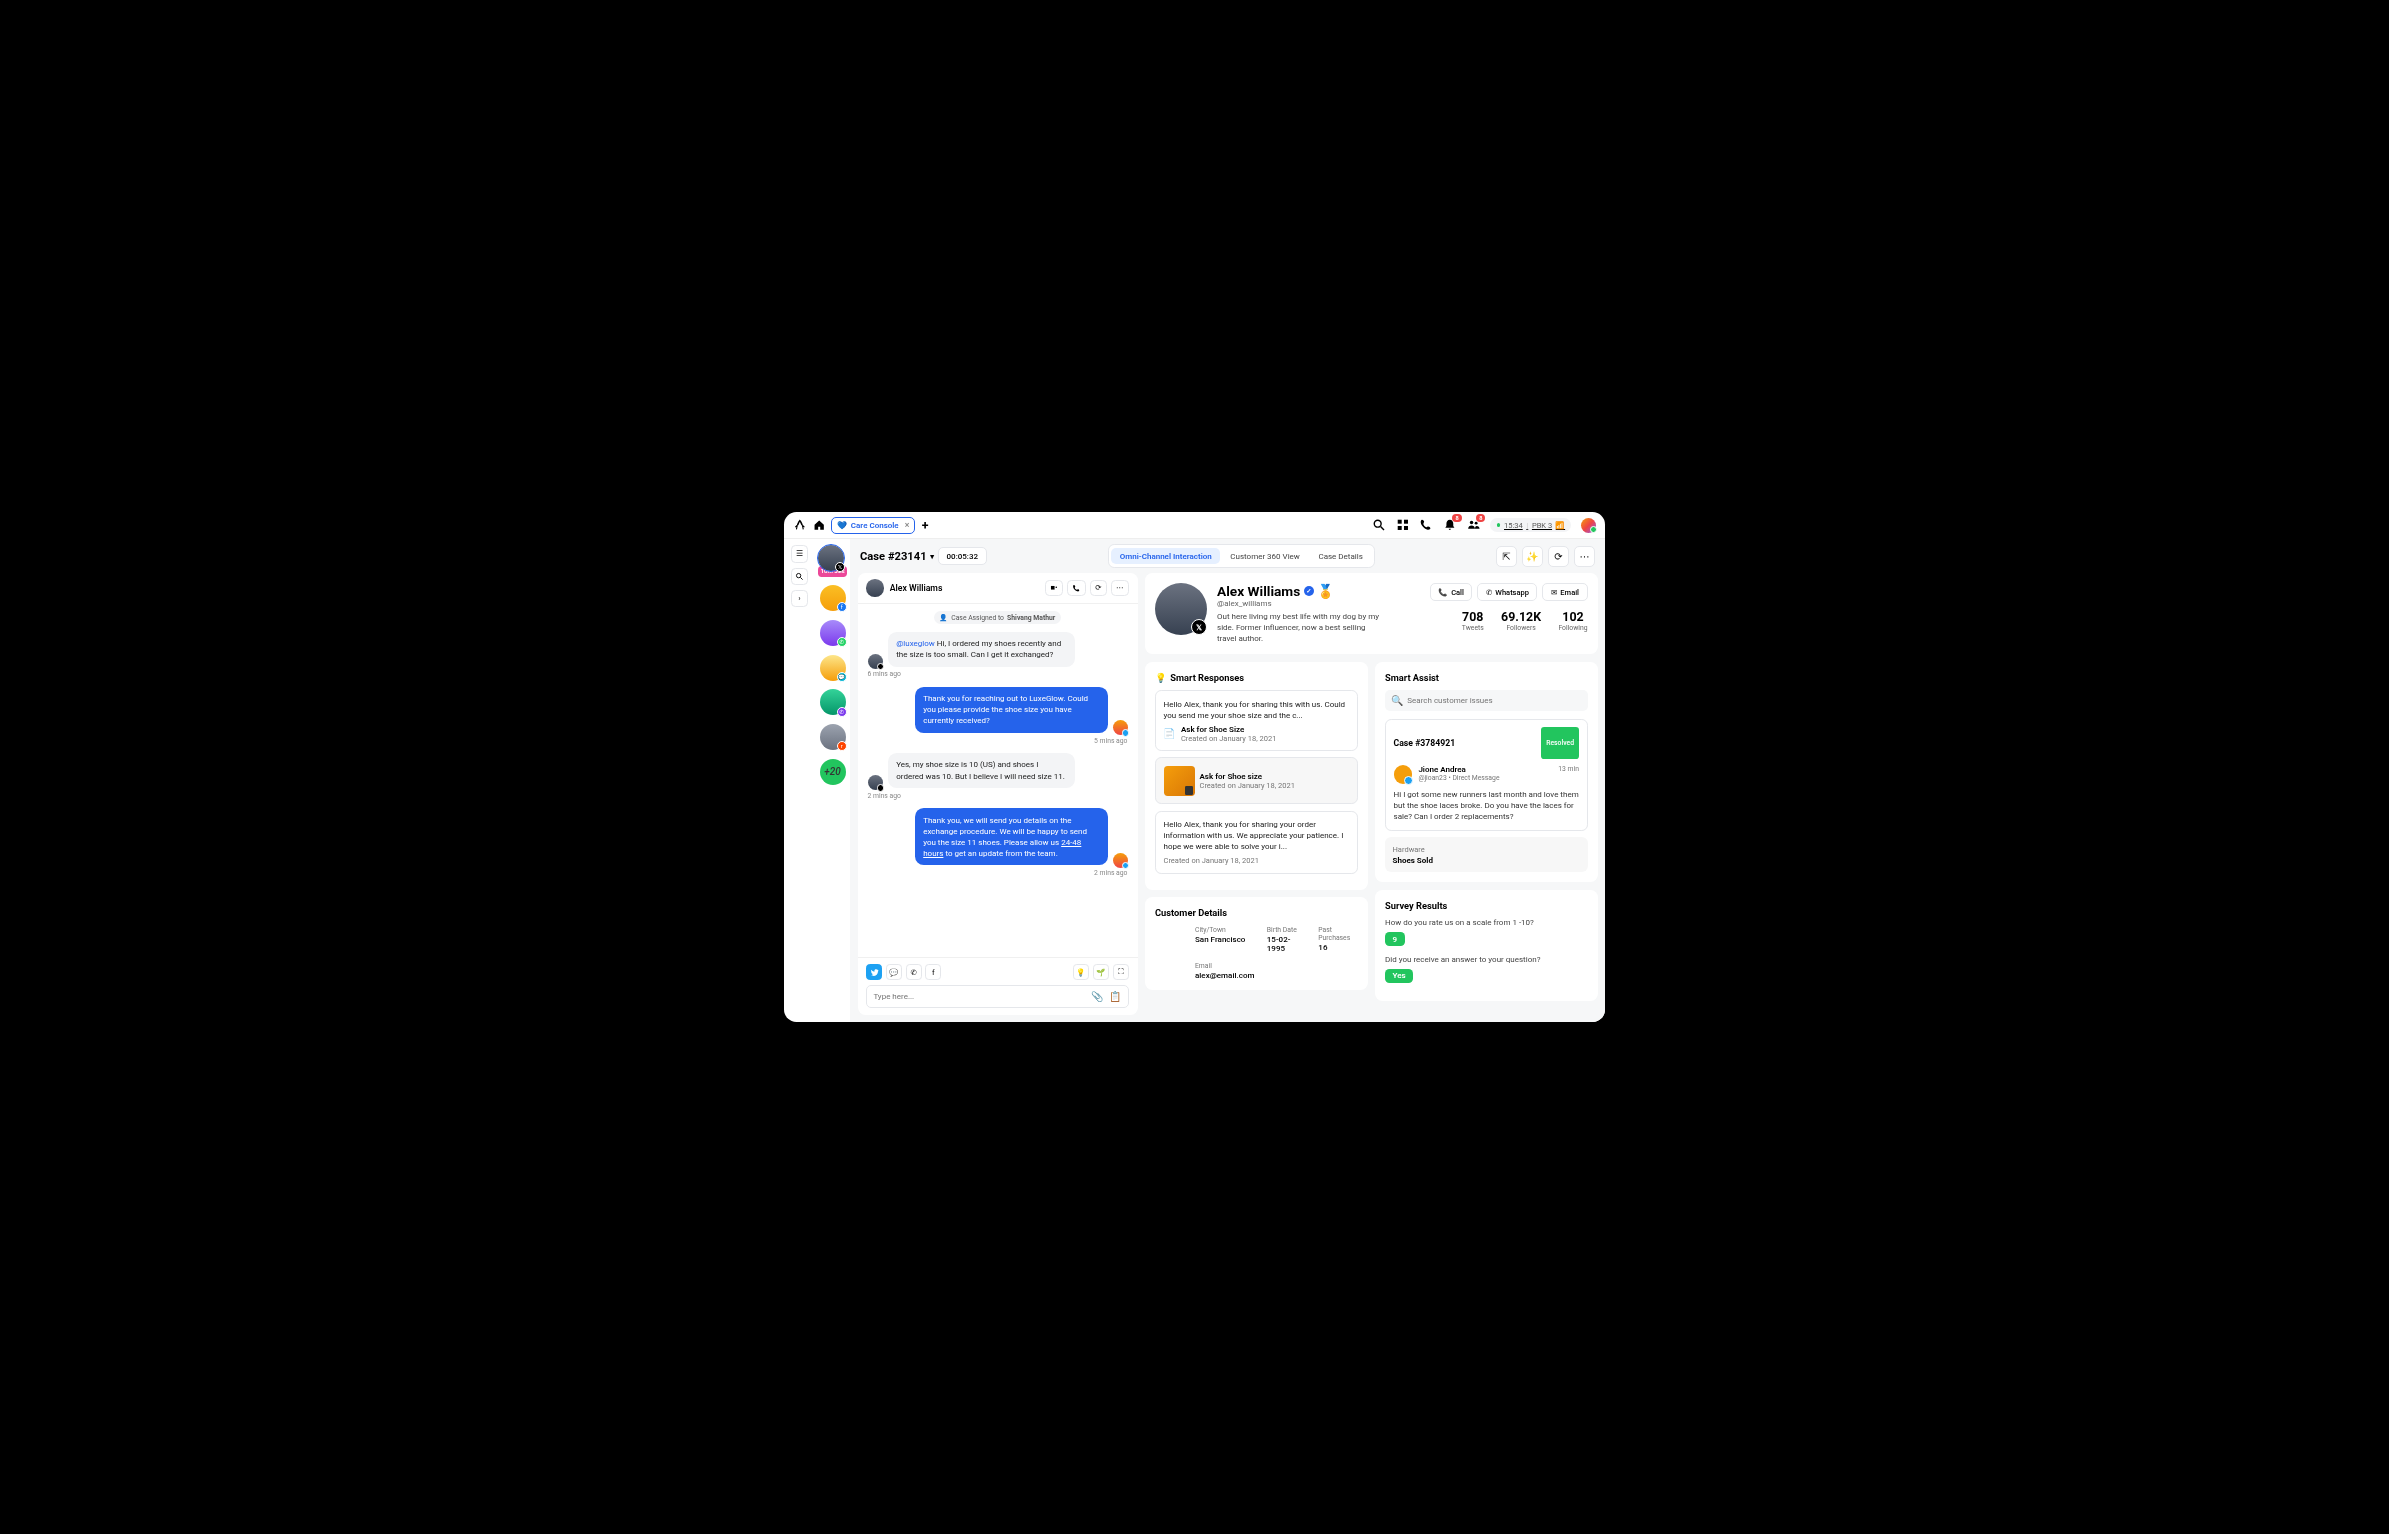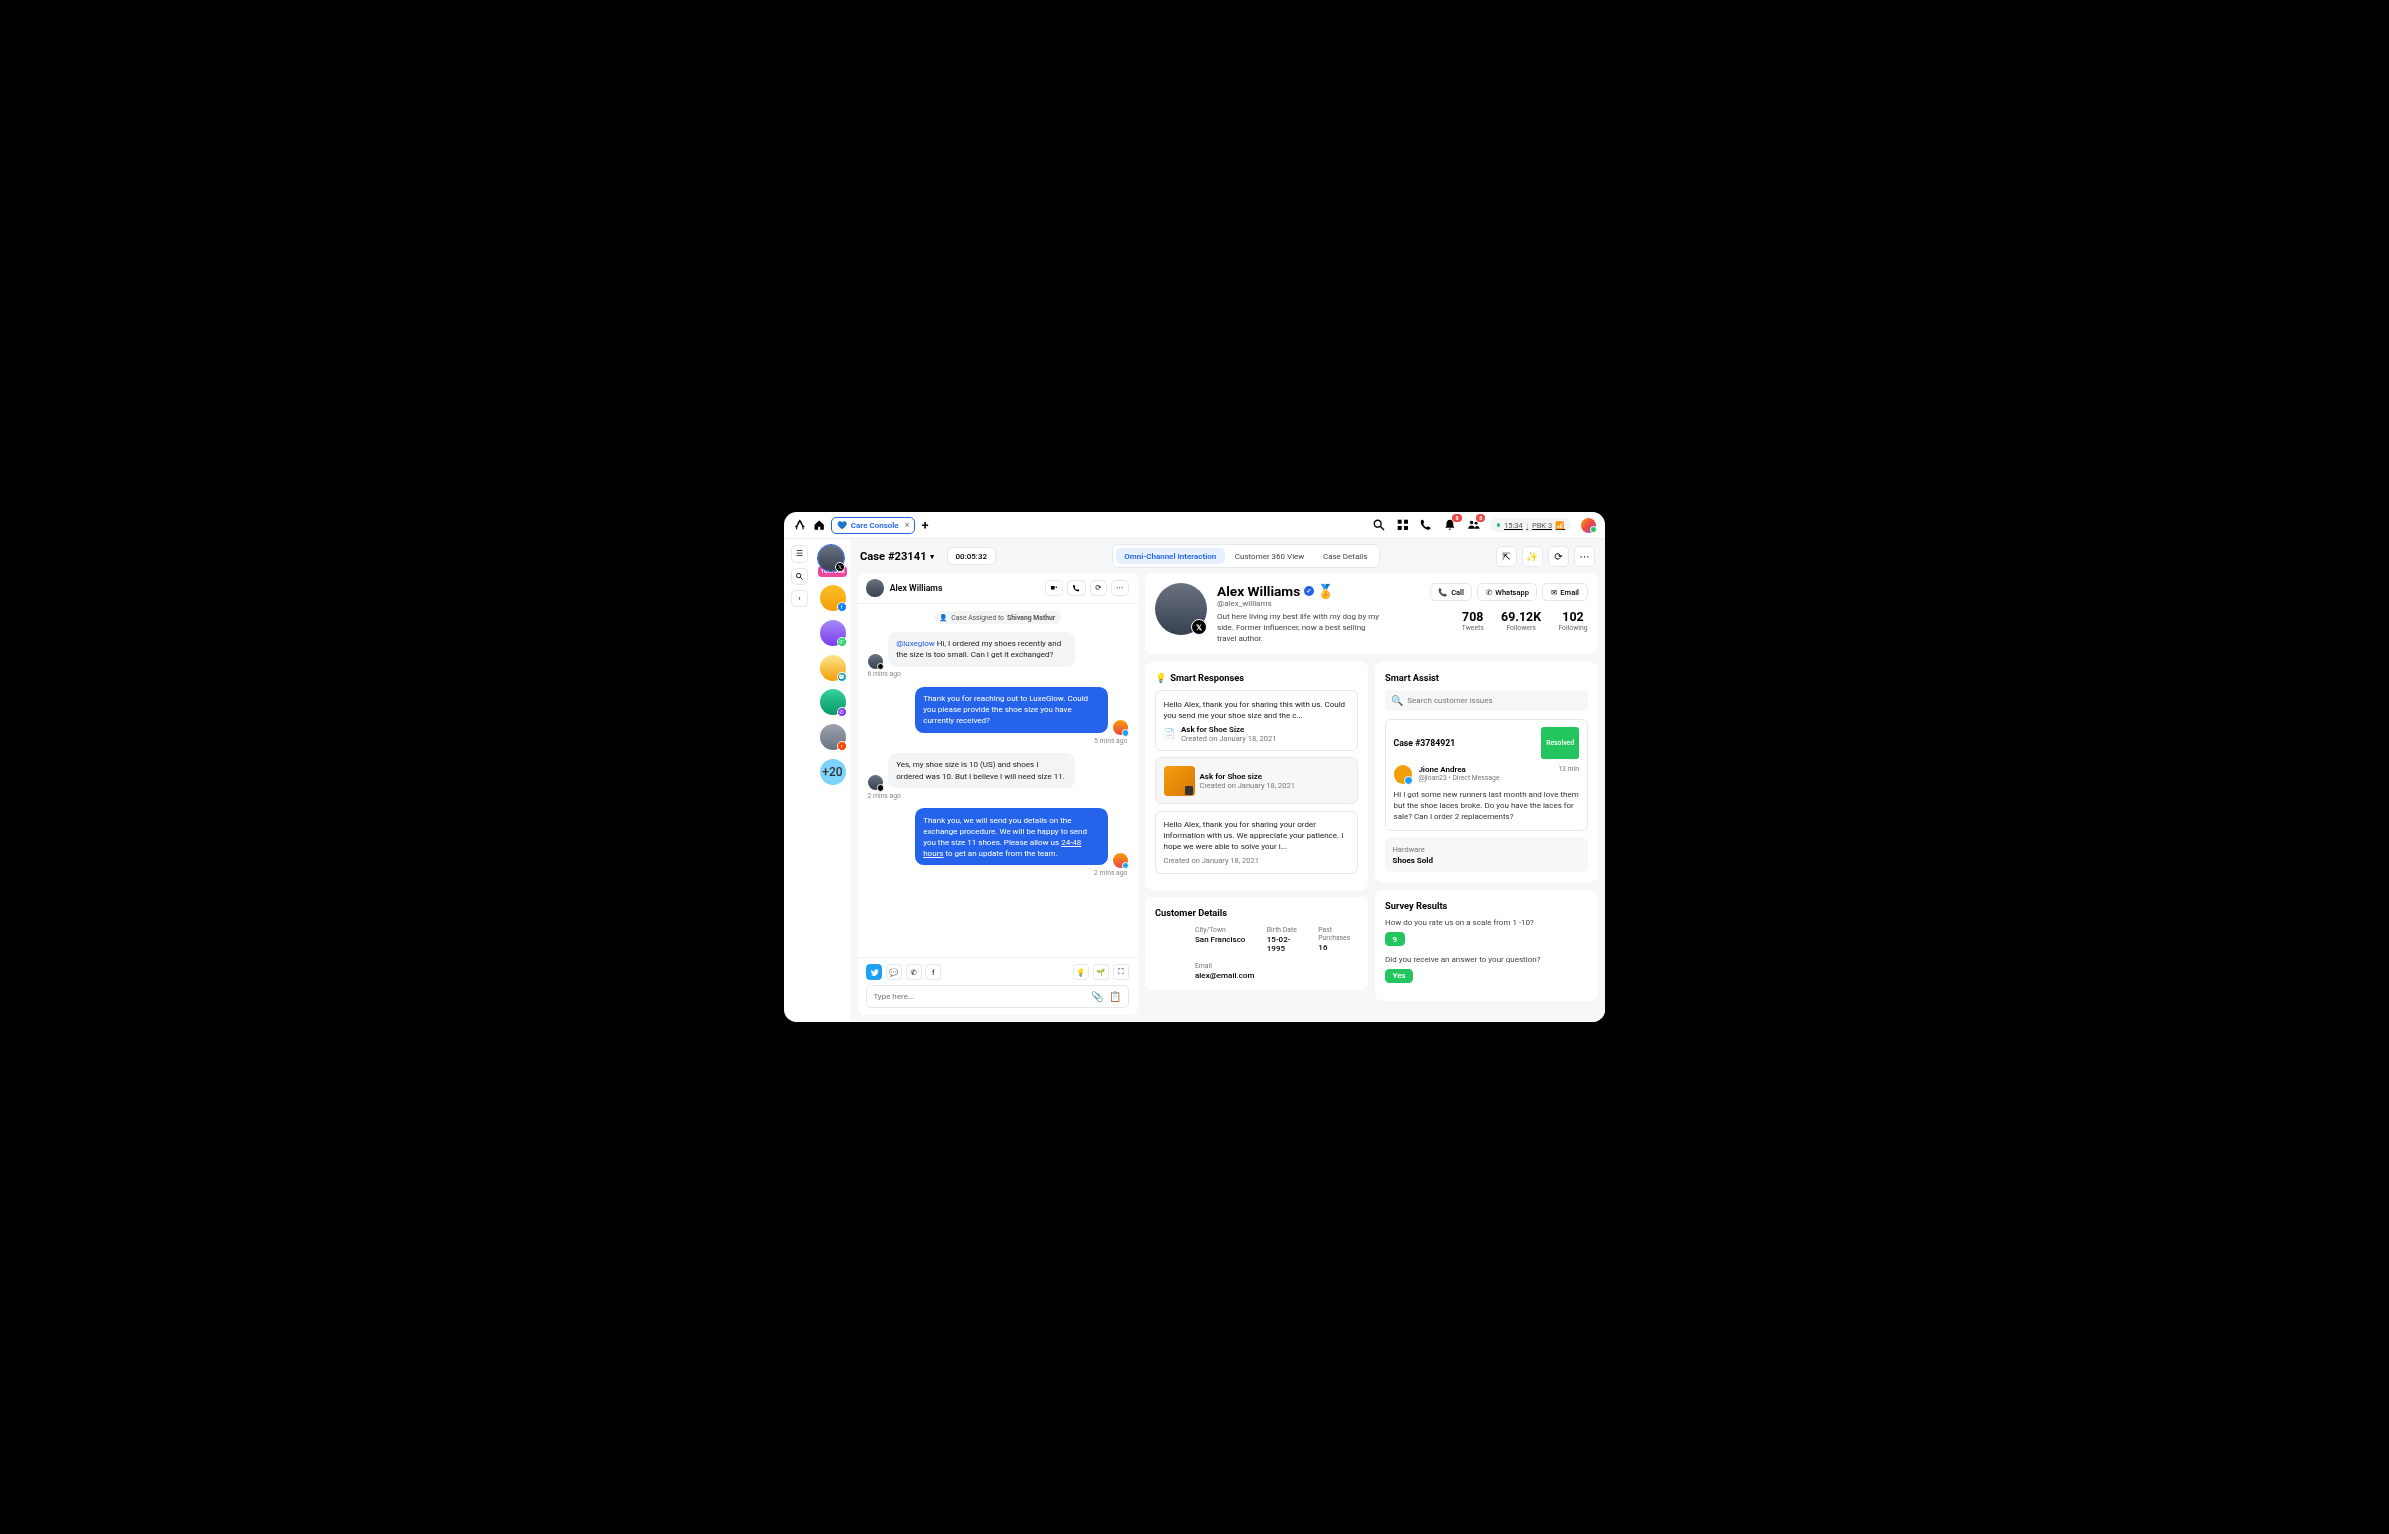--- a/index.html
+++ b/index.html
@@ -20,23 +20,23 @@
 .avatar-sm{width:15px;height:15px;border-radius:50%;background:linear-gradient(135deg,#f59e0b,#ef4444,#8b5cf6);position:relative;}
 .avatar-sm::after{content:"";position:absolute;bottom:-0.6px;right:-0.6px;width:5px;height:5px;background:#22c55e;border:0.9px solid #fff;border-radius:50%;}
 .body{flex:1;display:flex;overflow:hidden;}
 .rail{width:31px;display:flex;flex-direction:column;align-items:center;padding:6.2px 0;gap:5px;}
 .rail-btn{width:17.4px;height:17.4px;border:0.6px solid #e5e7eb;border-radius:4.4px;display:flex;align-items:center;justify-content:center;cursor:pointer;font-size:8px;}
 .rail-list{width:35px;display:flex;flex-direction:column;align-items:center;padding:6.2px 0;gap:8.7px;}
 .rail-av{width:26px;height:26px;border-radius:50%;position:relative;background:#ddd center/cover;cursor:pointer;}
 .rail-av.active{outline:1.2px solid #2563eb;outline-offset:0.6px;}
 .rail-av .src{position:absolute;bottom:-1.2px;right:-1.2px;width:10px;height:10px;border-radius:50%;display:flex;align-items:center;justify-content:center;font-size:5.6px;color:#fff;border:0.9px solid #fff;}
 .timerpill{background:#ec4899;color:#fff;font-size:6.2px;font-weight:600;border-radius:3.7px;padding:1.2px 2.5px;margin-top:-5px;}
-.more-count{width:26px;height:26px;border-radius:50%;background:#7dd3fc;display:flex;align-items:center;justify-content:center;font-size:12px;color:#333;font-weight:500;}
+.more-count{width:26px;height:26px;border-radius:50%;background:#22c55e;display:flex;align-items:center;justify-content:center;font-size:10px;color:#333;font-weight:500;font-style:italic;}
 .main{flex:1;background:#f6f7f8;display:flex;flex-direction:column;overflow:hidden;}
-.casebar{height:34px;display:flex;align-items:center;padding:0 10px;gap:13px;}
+.casebar{height:34px;display:flex;align-items:center;padding:0 10px;gap:4px;}
 .case-title{font-size:11.2px;font-weight:700;display:flex;align-items:center;gap:3.7px;}
 .timer-box{background:#fff;border:0.6px solid #e5e7eb;border-radius:5px;padding:3.7px 7.5px;font-size:8px;font-weight:500;}
 .view-tabs{margin-left:auto;margin-right:auto;background:#fff;border:0.6px solid #e5e7eb;border-radius:6.2px;padding:2.5px;display:flex;gap:1.2px;}
 .view-tab{padding:3.7px 8.7px;border-radius:5px;font-size:8px;color:#444;cursor:pointer;}
 .view-tab.active{background:#e6f0ff;color:#2563eb;font-weight:600;}
 .caseactions{display:flex;gap:5px;}
 .sq{width:21px;height:21px;border:0.6px solid #e5e7eb;background:#fff;border-radius:5px;display:flex;align-items:center;justify-content:center;cursor:pointer;}
 .content{flex:1;display:flex;gap:7.5px;padding:0 7.5px 7.5px;overflow:hidden;}
 .chatcol{width:280px;background:#fff;border-radius:7.5px;display:flex;flex-direction:column;overflow:hidden;}
 .chat-head{display:flex;align-items:center;padding:6.2px 8.7px;gap:6.2px;border-bottom:0.6px solid #f0f0f0;}

